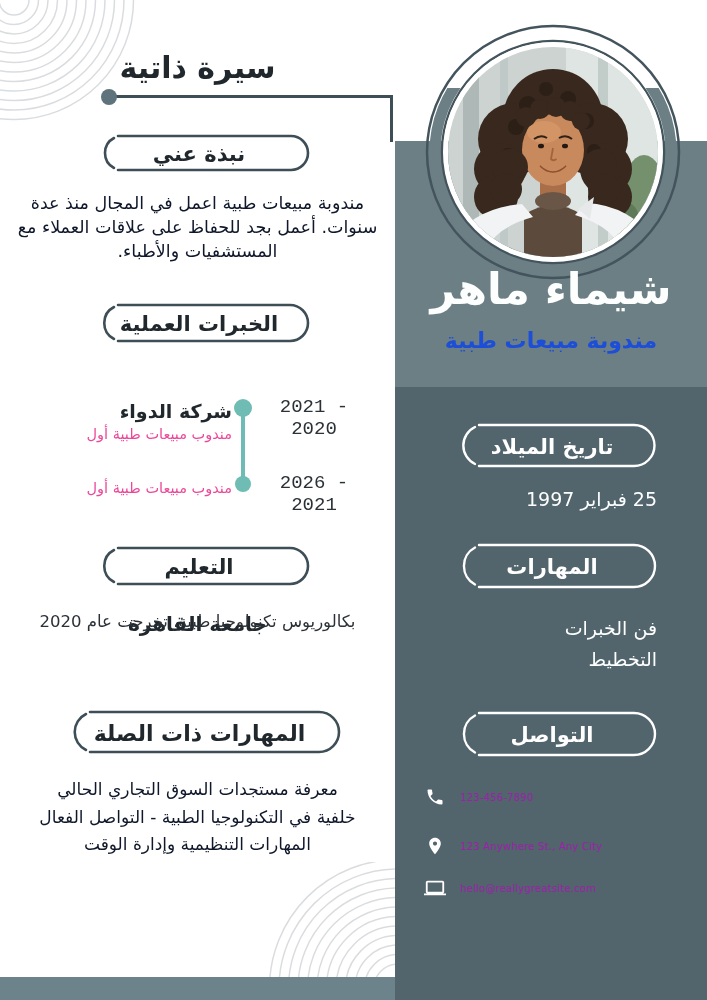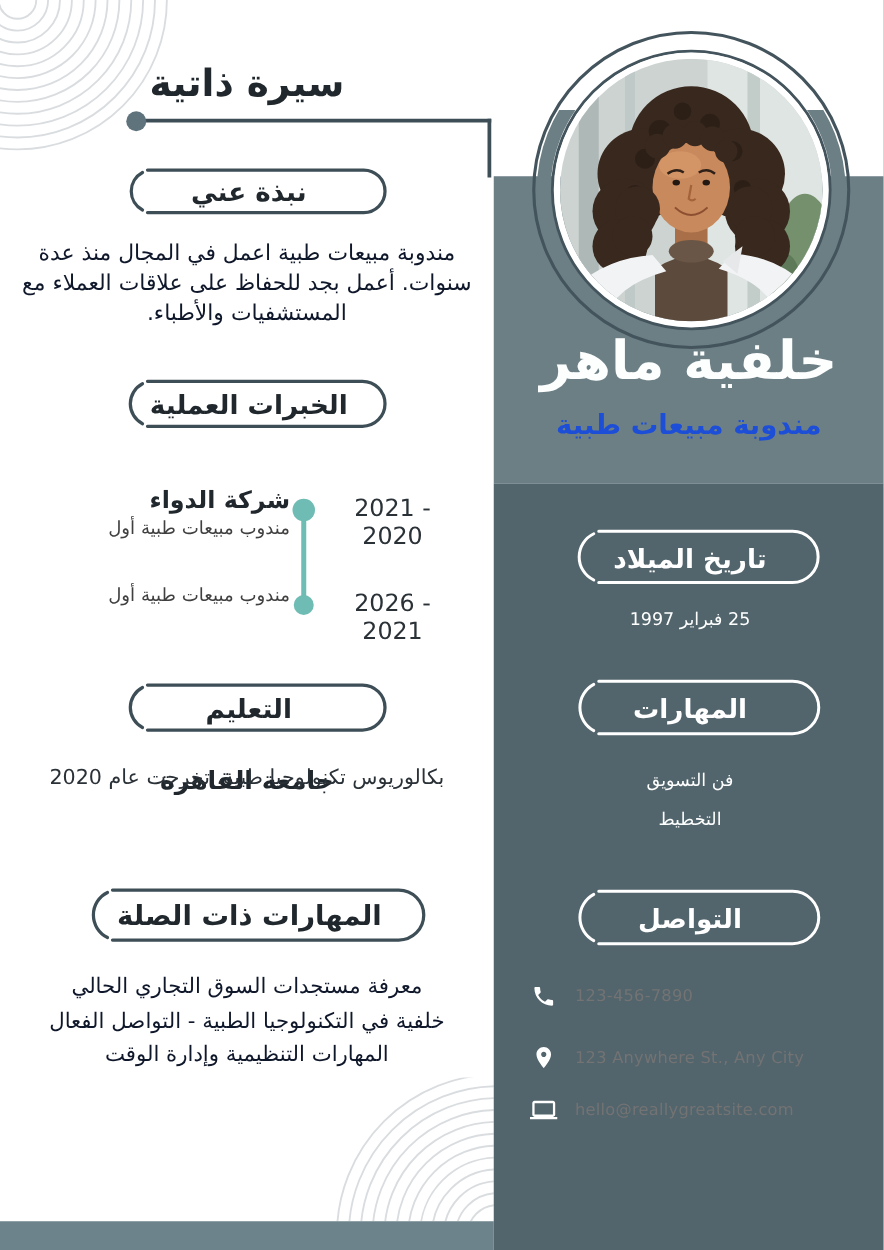--- a/index.html
+++ b/index.html
@@ -34,42 +34,42 @@
   .pill-label{position:absolute;inset:0;display:flex;align-items:center;justify-content:center;
     font-weight:bold;font-size:21px;color:var(--ink);padding-top:2px;}
   .pill.light .pill-label{color:#ffffff;font-size:21px;}
   .pill.wide .pill-label{font-size:22px;}
   
   .cv-title{position:absolute;left:0;top:50px;width:395px;text-align:center;
     font-size:30px;font-weight:bold;color:var(--ink);}
   .para{position:absolute;text-align:center;color:#0f172a;}
   .about-text{left:5px;top:191px;width:385px;font-size:17.5px;line-height:24px;}
   .skills-text{left:5px;top:776px;width:385px;font-size:17px;line-height:27.5px;}
-  .exp-info{position:absolute;width:192px;left:40px;text-align:right;color:var(--ink);}
+  .exp-info{position:absolute;width:192px;left:40px;text-align:right;color:var(--ink);margin-top:11px;}
   .exp-company{font-size:19px;font-weight:bold;}
-  .exp-role{font-size:14.5px;margin-top:4px;color:#404040;}
+  .exp-role{font-size:14.5px;margin-top:4px;color:#ec4899;}
   .exp-date{position:absolute;left:260px;width:108px;text-align:center;direction:ltr;
-    font-size:19px;color:#2b3237;}
+    font-size:19px;color:#2b3237;font-family:Liberation Mono, monospace;}
   .tl-line{position:absolute;left:241px;top:408px;width:4px;height:78px;background:var(--accent-teal);}
   .tl-dot{position:absolute;border-radius:50%;background:var(--accent-teal);}
   .edu-school{position:absolute;left:0;top:612px;width:395px;text-align:center;
     font-size:20px;font-weight:bold;color:var(--ink);}
   .edu-degree{position:absolute;left:0;top:612px;width:395px;text-align:center;
     font-size:16.5px;color:#2a3137;}
   
   .person-name{position:absolute;left:395px;top:258px;width:312px;text-align:center;
     font-size:43px;line-height:62px;font-weight:bold;color:#fdfefe;}
   .person-title{position:absolute;left:395px;top:328px;width:312px;text-align:center;
     font-size:22px;font-weight:bold;color:#1d4ed8;}
-  .sb-value{position:absolute;left:447px;width:210px;text-align:center;
-    font-size:14px;color:#fdfefe;}
+  .sb-value{position:absolute;left:447px;width:210px;
+    font-size:19px;color:#fdfefe;}
   .contact-row{position:absolute;left:424px;width:270px;height:28px;display:flex;
     align-items:center;gap:14px;direction:ltr;}
   .contact-row .ci{width:22px;height:22px;flex:0 0 22px;display:flex;align-items:center;justify-content:center;}
-  .contact-row .ct{font-size:13px;color:#737373;letter-spacing:.2px;white-space:nowrap;}
+  .contact-row .ct{font-size:10px;color:#a21caf;letter-spacing:.2px;white-space:nowrap;}
   [dir="rtl"]{direction:rtl;}
 </style>
 </head>
 <body>
 
 <div class="page">
 
   <svg class="deco" style="left:0;top:0;width:170px;height:170px" viewBox="0 0 170 170">
     <g fill="none" stroke="#dadde0" stroke-width="1.5">
       <circle cx="14" cy="0" r="15"></circle>
@@ -240,40 +240,40 @@
         <path class="stroke" d="M28 4 A20 20 0 0 0 28 40"></path>
       </svg>
     <span class="pill-label" dir="rtl">المهارات ذات الصلة</span>
   </div>
   <div class="para skills-text" dir="rtl">
     <div>معرفة مستجدات السوق التجاري الحالي</div>
     <div>خلفية في التكنولوجيا الطبية - التواصل الفعال</div>
     <div>المهارات التنظيمية وإدارة الوقت</div>
   </div>
 
-  <div class="person-name" dir="rtl">خلفية ماهر</div>
+  <div class="person-name" dir="rtl">شيماء ماهر</div>
   <div class="person-title" dir="rtl">مندوبة مبيعات طبية</div>
 
   <div class="pill light" style="left:447px;top:423px;width:210px;height:45px">
     <svg viewBox="0 0 210 45">
         <path class="stroke" d="M32 2 H187 A20.5 20.5 0 0 1 187 43 H32"></path>
         <path class="stroke" d="M28 4 A20.5 20.5 0 0 0 28 41"></path>
       </svg>
     <span class="pill-label" dir="rtl">تاريخ الميلاد</span>
   </div>
   <div class="sb-value" style="top:488px" dir="rtl">25 فبراير 1997</div>
 
   <div class="pill light" style="left:447px;top:543px;width:210px;height:46px">
     <svg viewBox="0 0 210 46">
         <path class="stroke" d="M32 2 H187 A21 21 0 0 1 187 44 H32"></path>
         <path class="stroke" d="M28 4.5 A21 21 0 0 0 28 41.5"></path>
       </svg>
     <span class="pill-label" dir="rtl">المهارات</span>
   </div>
-  <div class="sb-value" style="top:617px" dir="rtl">فن التسويق</div>
+  <div class="sb-value" style="top:617px" dir="rtl">فن الخبرات</div>
   <div class="sb-value" style="top:648px" dir="rtl">التخطيط</div>
 
   <div class="pill light" style="left:447px;top:711px;width:210px;height:46px">
     <svg viewBox="0 0 210 46">
         <path class="stroke" d="M32 2 H187 A21 21 0 0 1 187 44 H32"></path>
         <path class="stroke" d="M28 4.5 A21 21 0 0 0 28 41.5"></path>
       </svg>
     <span class="pill-label" dir="rtl">التواصل</span>
   </div>
 

